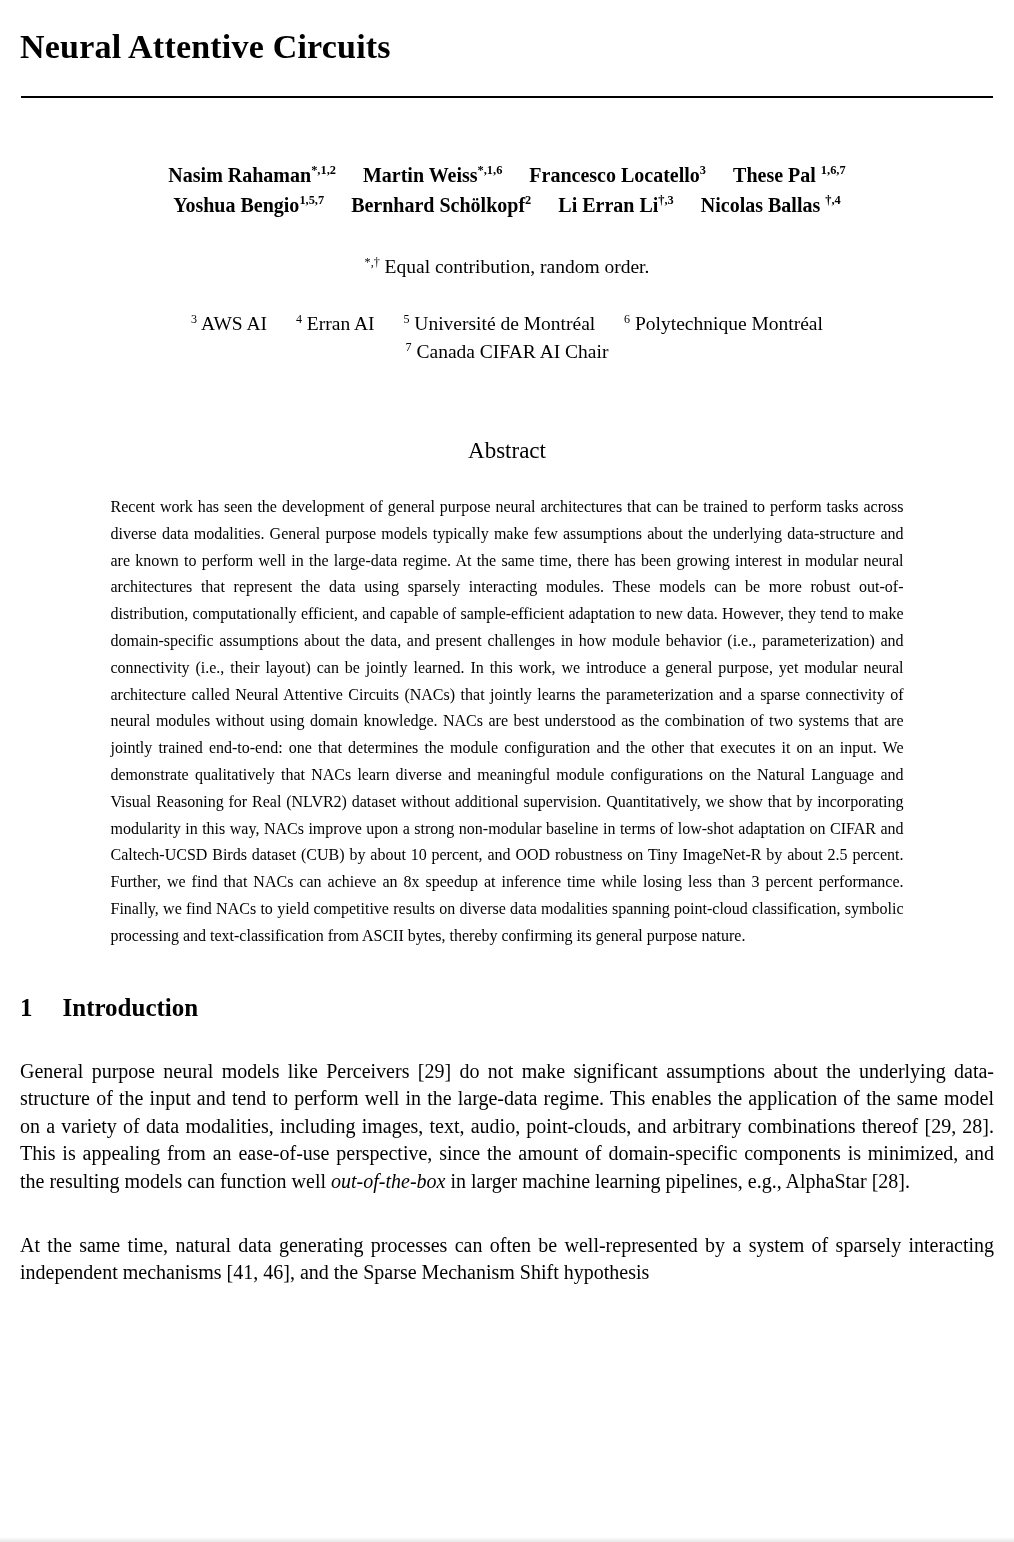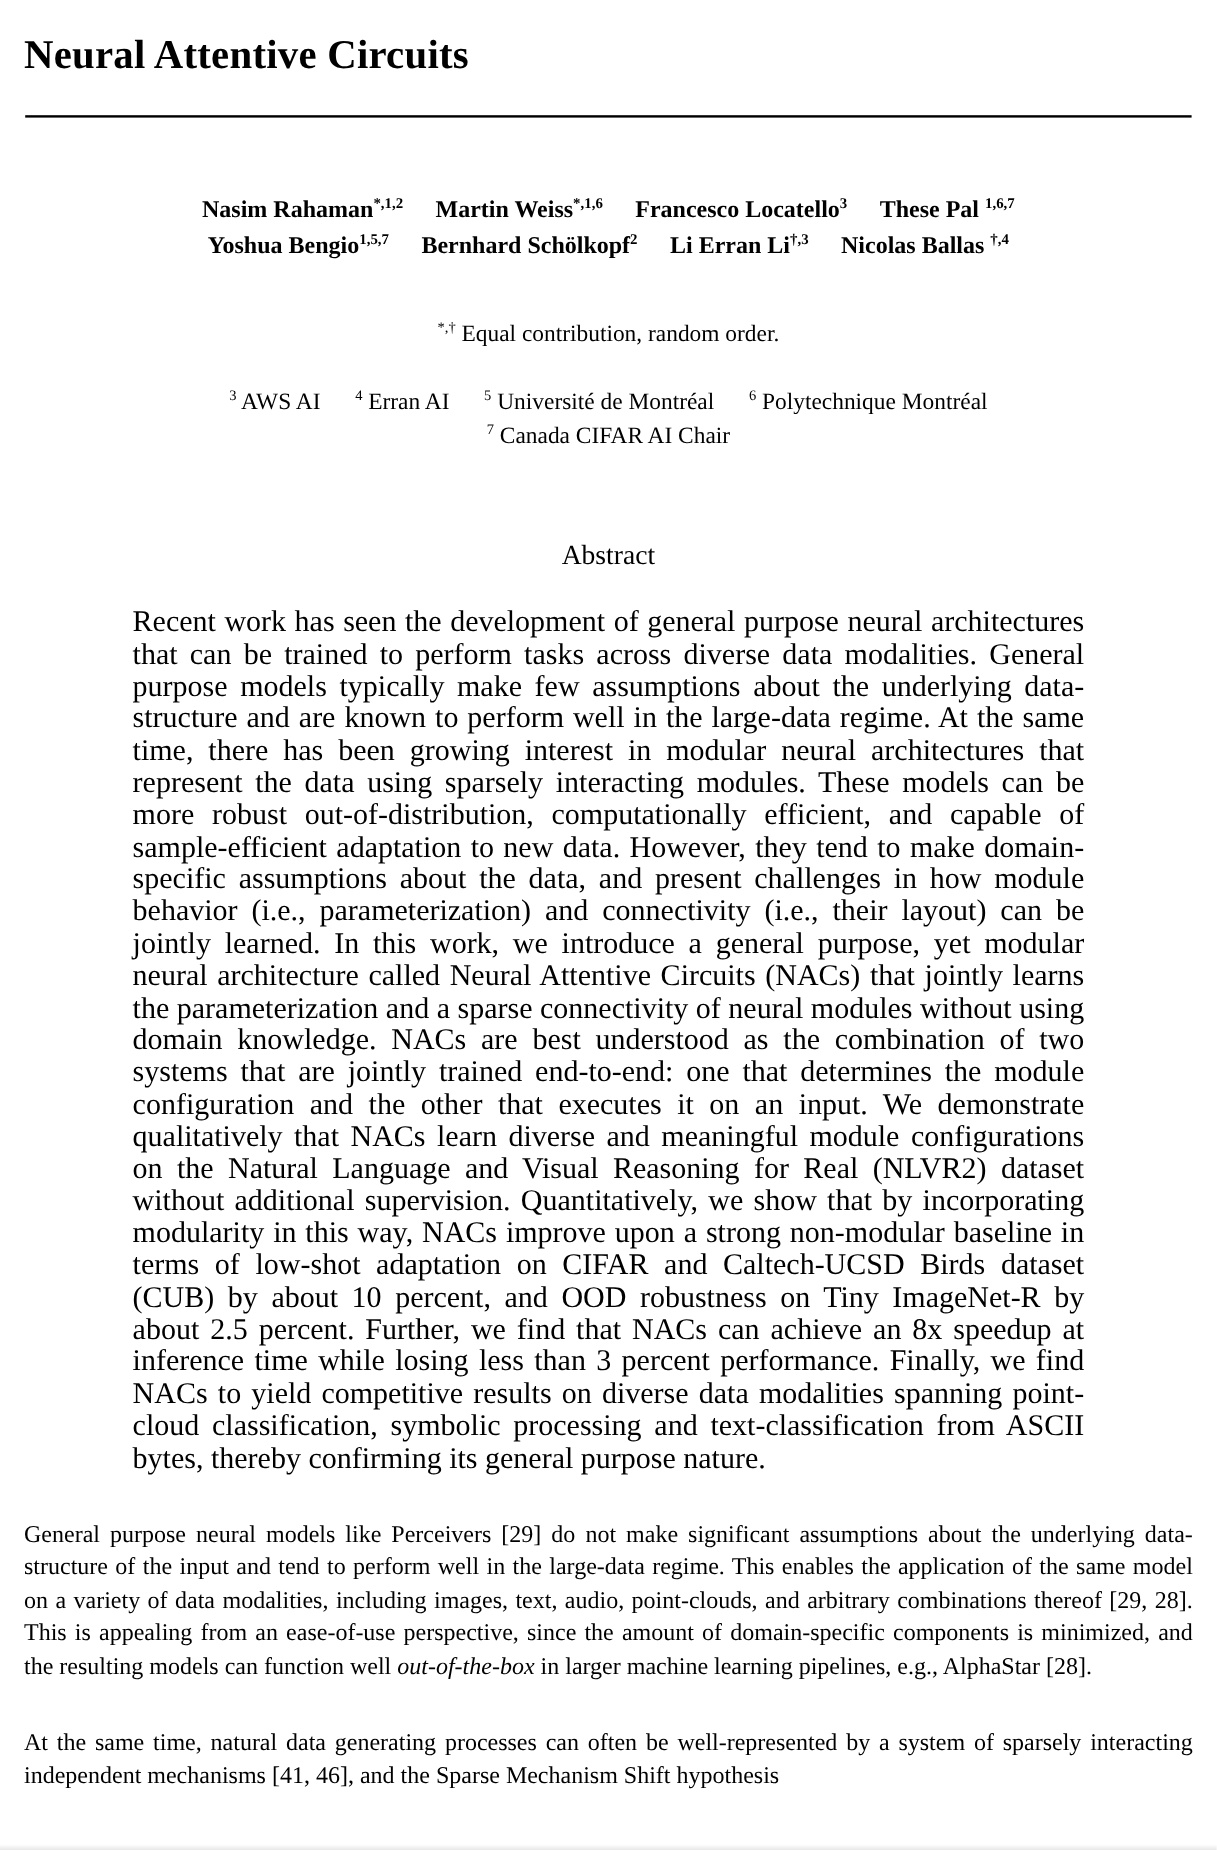--- a/index.html
+++ b/index.html
@@ -34,41 +34,41 @@
     font-size: 20px;
     font-weight: bold;
     margin-top: 62px;
     line-height: 30px;
   }
   .author { margin: 0 11px; white-space: nowrap; }
 
   .equal-contrib {
     text-align: center;
     font-size: 19.5px;
-    margin-top: 48px;
+    margin-top: 36px;
   }
 
   .affiliations {
     text-align: center;
     font-size: 19.5px;
     margin-top: 32px;
     line-height: 28px;
   }
   .affil { margin: 0 12px; white-space: nowrap; }
 
   .abstract-heading {
     text-align: center;
     font-size: 23px;
     font-weight: normal;
     margin-top: 72px;
   }
   .abstract-body {
     width: 793px;
     margin: 30px auto 0 auto;
-    font-size: 25px;
+    font-size: 16px;
     line-height: 26.8px;
     text-align: justify;
   }
 
   .section-heading {
     font-size: 25px;
     font-weight: bold;
     margin-top: 44px;
   }
   .section-number { margin-right: 30px; }
@@ -124,20 +124,23 @@
       <span class="affil"><sup>6</sup><span> Polytechnique Montréal</span></span>
     </div>
     <div>
       <span class="affil"><sup>7</sup><span> Canada CIFAR AI Chair</span></span>
     </div>
   </div>
 
   <h2 class="abstract-heading">Abstract</h2>
   <p class="abstract-body">Recent work has seen the development of general purpose neural architectures that can be trained to perform tasks across diverse data modalities. General purpose models typically make few assumptions about the underlying data-structure and are known to perform well in the large-data regime. At the same time, there has been growing interest in modular neural architectures that represent the data using sparsely interacting modules. These models can be more robust out-of-distribution, computationally efficient, and capable of sample-efficient adaptation to new data. However, they tend to make domain-specific assumptions about the data, and present challenges in how module behavior (i.e., parameterization) and connectivity (i.e., their layout) can be jointly learned. In this work, we introduce a general purpose, yet modular neural architecture called Neural Attentive Circuits (NACs) that jointly learns the parameterization and a sparse connectivity of neural modules without using domain knowledge. NACs are best understood as the combination of two systems that are jointly trained end-to-end: one that determines the module configuration and the other that executes it on an input. We demonstrate qualitatively that NACs learn diverse and meaningful module configurations on the Natural Language and Visual Reasoning for Real (NLVR2) dataset without additional supervision. Quantitatively, we show that by incorporating modularity in this way, NACs improve upon a strong non-modular baseline in terms of low-shot adaptation on CIFAR and Caltech-UCSD Birds dataset (CUB) by about 10 percent, and OOD robustness on Tiny ImageNet-R by about 2.5 percent. Further, we find that NACs can achieve an 8x speedup at inference time while losing less than 3 percent performance. Finally, we find NACs to yield competitive results on diverse data modalities spanning point-cloud classification, symbolic processing and text-classification from ASCII bytes, thereby confirming its general purpose nature.</p>
 
+  <h2 class="section-heading">
+    <span class="section-number">1</span><span>Introduction</span>
+  </h2>
 
   <p class="body-par">
     <span>General purpose neural models like Perceivers [29] do not make significant assumptions about the underlying data-structure of the input and tend to perform well in the large-data regime. This enables the application of the same model on a variety of data modalities, including images, text, audio, point-clouds, and arbitrary combinations thereof [29, 28]. This is appealing from an ease-of-use perspective, since the amount of domain-specific components is minimized, and the resulting models can function well </span><em>out-of-the-box</em><span> in larger machine learning pipelines, e.g., AlphaStar [28].</span>
   </p>
 
   <p class="body-par">At the same time, natural data generating processes can often be well-represented by a system of sparsely interacting independent mechanisms [41, 46], and the Sparse Mechanism Shift hypothesis</p>
 
 </div>
 
 <div class="bottom-edge"></div>

